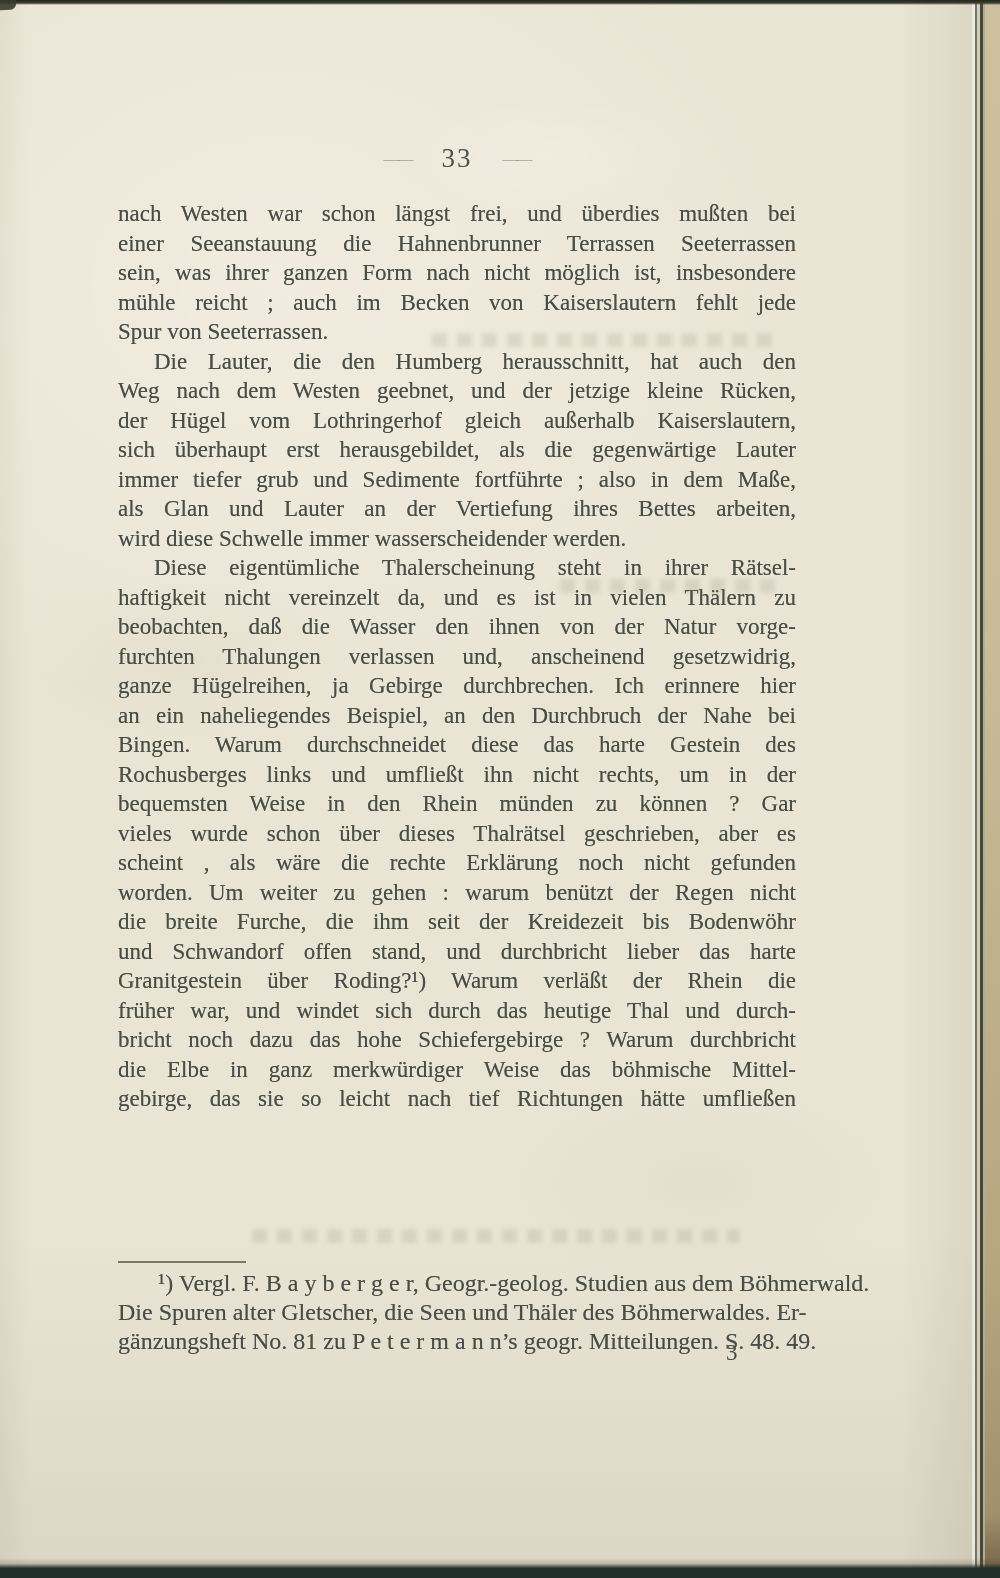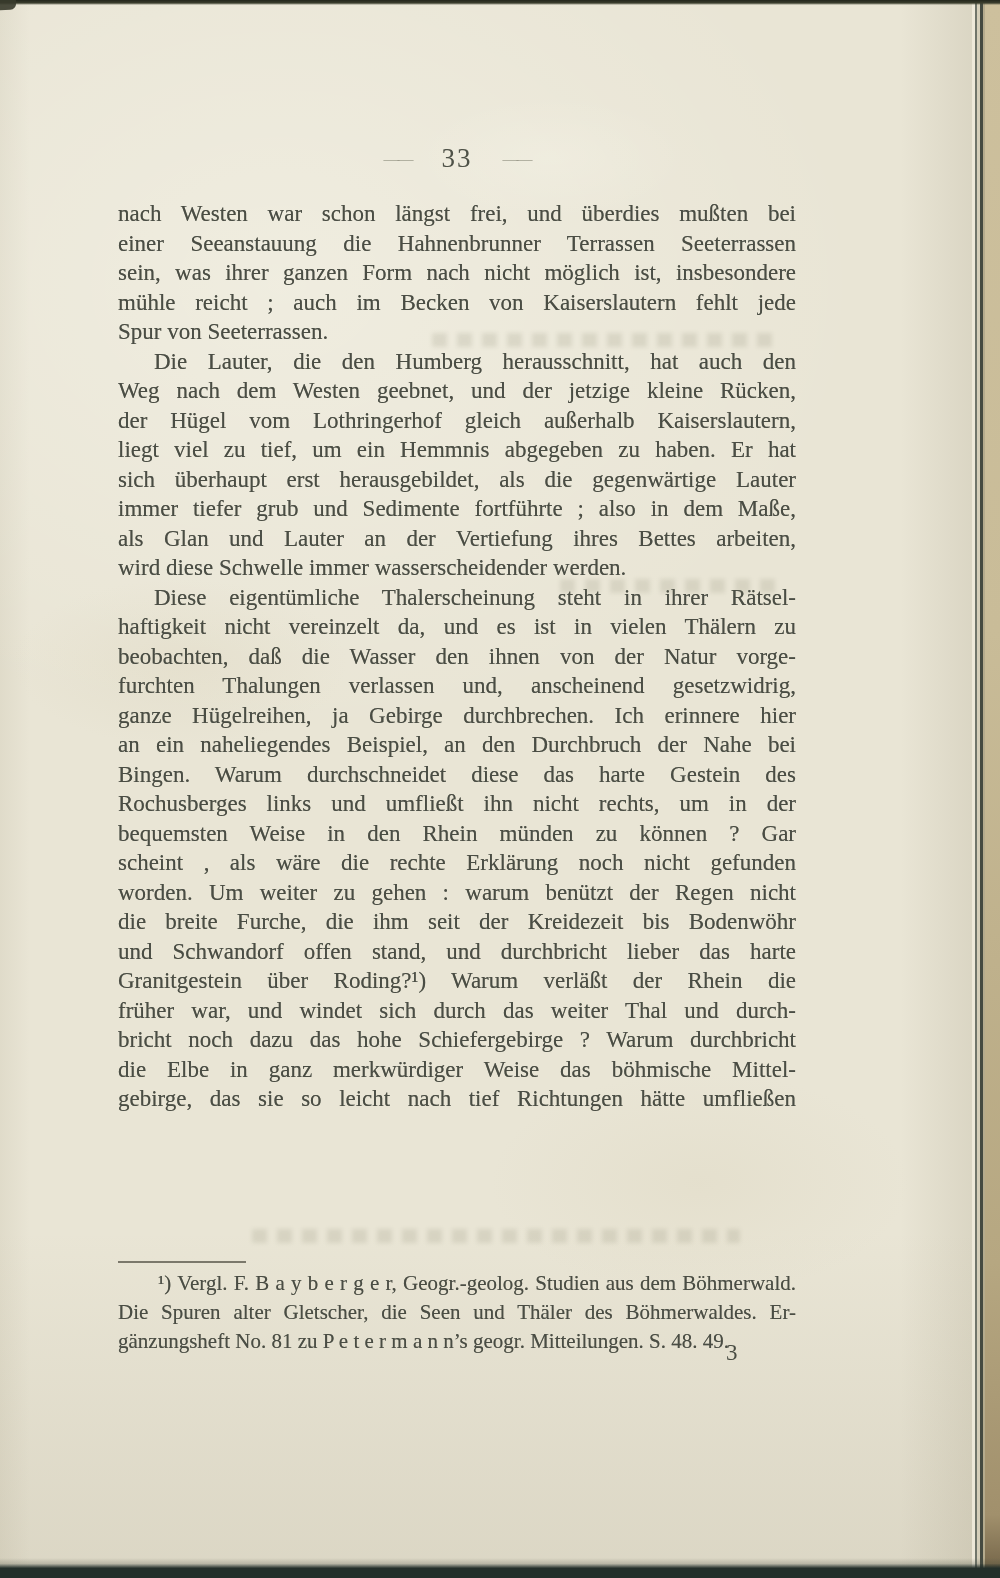--- a/index.html
+++ b/index.html
@@ -46,21 +46,21 @@
   
   .bodytext{position:absolute;left:118px;top:199px;width:678px;
     font-size:23px;line-height:29.5px;color:var(--ink);
     text-shadow:0 0 0.6px rgba(62,65,55,0.55);}
   .bodytext .line{text-align:justify;text-align-last:justify;height:29.5px;white-space:nowrap;}
   .bodytext .line.first{text-indent:36px;}
   .bodytext .line.last{text-align-last:left;}
   
   .fn-rule{position:absolute;left:118px;top:1261px;width:128px;height:2px;background:var(--rule);}
   .footnote{position:absolute;left:118px;top:1269px;width:678px;
-    font-size:21px;line-height:29px;color:var(--ink);
+    font-size:24px;line-height:29px;color:var(--ink);
     text-shadow:0 0 0.5px rgba(62,65,55,0.5);}
   .footnote .line{text-align:justify;text-align-last:justify;height:29px;white-space:nowrap;}
   .footnote .line.first{text-indent:40px;}
   .footnote .line.last{text-align-last:left;}
   .sig{position:absolute;left:726px;top:1340px;font-size:23px;color:var(--ink);}
   
   .smudge{position:absolute;height:14px;border-radius:2px;filter:blur(2px);opacity:.5;
     background:repeating-linear-gradient(90deg, rgba(142,140,116,0.38) 0 15px, rgba(142,140,116,0) 15px 25px);}
   .smudge.s1{left:432px;top:333px;width:348px;}
   .smudge.s2{left:560px;top:579px;width:224px;}
@@ -86,40 +86,40 @@
 
   <div class="bodytext" id="body-text">
       <div class="line">nach Westen war schon längst frei, und überdies mußten bei</div>
       <div class="line">einer Seeanstauung die Hahnenbrunner Terrassen Seeterrassen</div>
       <div class="line">sein, was ihrer ganzen Form nach nicht möglich ist, insbesondere</div>
       <div class="line">mühle reicht ; auch im Becken von Kaiserslautern fehlt jede</div>
       <div class="line last">Spur von Seeterrassen.</div>
       <div class="line first">Die Lauter, die den Humberg herausschnitt, hat auch den</div>
       <div class="line">Weg nach dem Westen geebnet, und der jetzige kleine Rücken,</div>
       <div class="line">der Hügel vom Lothringerhof gleich außerhalb Kaiserslautern,</div>
-      <div class="line">liegt viel zu tief, um ein Hemmnis abgegeben zu haben. Er hat</div>
       <div class="line">sich überhaupt erst herausgebildet, als die gegenwärtige Lauter</div>
       <div class="line">immer tiefer grub und Sedimente fortführte ; also in dem Maße,</div>
       <div class="line">als Glan und Lauter an der Vertiefung ihres Bettes arbeiten,</div>
       <div class="line last">wird diese Schwelle immer wasserscheidender werden.</div>
       <div class="line first">Diese eigentümliche Thalerscheinung steht in ihrer Rätsel-</div>
       <div class="line">haftigkeit nicht vereinzelt da, und es ist in vielen Thälern zu</div>
       <div class="line">beobachten, daß die Wasser den ihnen von der Natur vorge-</div>
       <div class="line">furchten Thalungen verlassen und, anscheinend gesetzwidrig,</div>
       <div class="line">ganze Hügelreihen, ja Gebirge durchbrechen. Ich erinnere hier</div>
       <div class="line">an ein naheliegendes Beispiel, an den Durchbruch der Nahe bei</div>
       <div class="line">Bingen. Warum durchschneidet diese das harte Gestein des</div>
       <div class="line">Rochusberges links und umfließt ihn nicht rechts, um in der</div>
       <div class="line">bequemsten Weise in den Rhein münden zu können ? Gar</div>
+      <div class="line">vieles wurde schon über dieses Thalrätsel geschrieben, aber es</div>
       <div class="line">scheint , als wäre die rechte Erklärung noch nicht gefunden</div>
       <div class="line">worden. Um weiter zu gehen : warum benützt der Regen nicht</div>
       <div class="line">die breite Furche, die ihm seit der Kreidezeit bis Bodenwöhr</div>
       <div class="line">und Schwandorf offen stand, und durchbricht lieber das harte</div>
       <div class="line">Granitgestein über Roding?¹) Warum verläßt der Rhein die</div>
-      <div class="line">früher war, und windet sich durch das weiter Thal und durch-</div>
+      <div class="line">früher war, und windet sich durch das heutige Thal und durch-</div>
       <div class="line">bricht noch dazu das hohe Schiefergebirge ? Warum durchbricht</div>
       <div class="line">die Elbe in ganz merkwürdiger Weise das böhmische Mittel-</div>
       <div class="line">gebirge, das sie so leicht nach tief Richtungen hätte umfließen</div>
     </div>
 
   <div class="fn-rule"></div>
   <div class="footnote" id="footnote">
       <div class="line first">¹) Vergl. F. B a y b e r g e r, Geogr.-geolog. Studien aus dem Böhmerwald.</div>
       <div class="line">Die Spuren alter Gletscher, die Seen und Thäler des Böhmerwaldes. Er-</div>
       <div class="line last">gänzungsheft No. 81 zu P e t e r m a n n’s geogr. Mitteilungen. S. 48. 49.</div>

